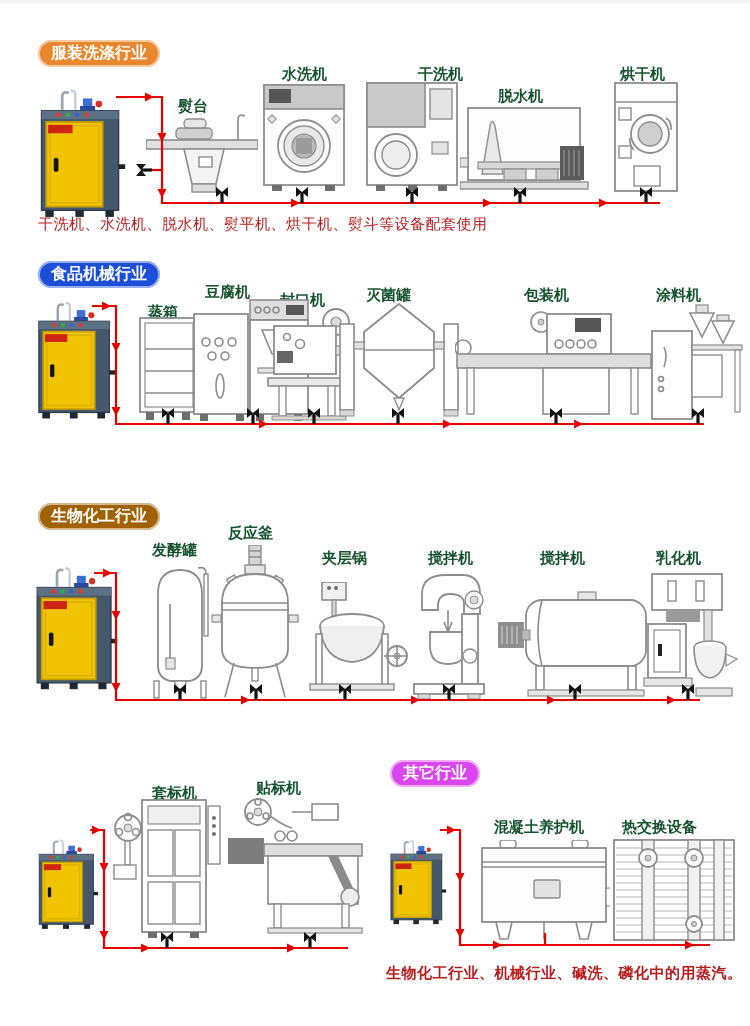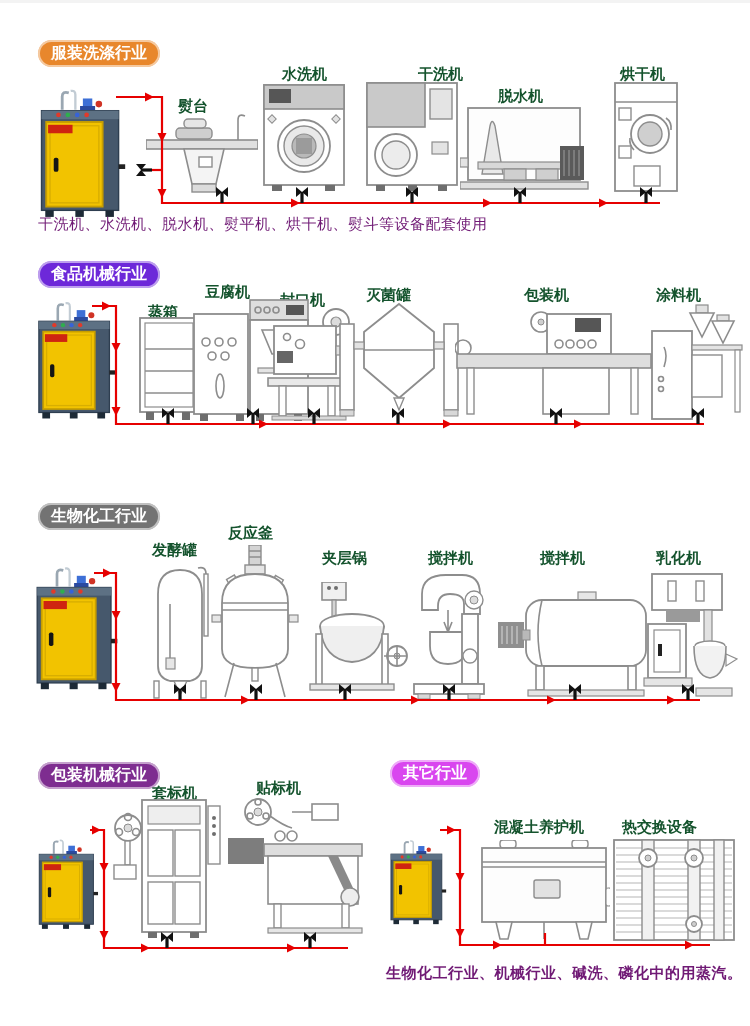--- a/index.html
+++ b/index.html
@@ -3,21 +3,21 @@
 <meta charset="utf-8">
 <style>
   html,body{margin:0;padding:0;background:#fff;}
   #stage{position:relative;width:750px;height:1026px;background:#fff;overflow:hidden;
          font-family:"Liberation Sans","DejaVu Sans",sans-serif;}
   .abs{position:absolute;}
   .badge{position:absolute;color:#fff;font-size:16px;font-weight:bold;line-height:1;
          padding:5px 13px 6px;border-radius:16px;white-space:nowrap;
          box-shadow:inset 0 0 0 2px rgba(255,255,255,.55);}
   .mlabel{position:absolute;font-size:15px;font-weight:bold;color:#14532d;white-space:nowrap;}
-  .caption{position:absolute;margin:0;font-size:15px;color:#701a75;white-space:nowrap;letter-spacing:.5px;}
+  .caption{position:absolute;margin:0;font-size:15px;color:#b91c1c;white-space:nowrap;letter-spacing:.5px;}
   .caption.bold{font-weight:bold;}
   .pp{stroke:#e60000;stroke-width:2.2;fill:none;}
   .ln{stroke:#8d8d8d;stroke-width:1.6;fill:none;}
   svg{display:block;}
   #topedge{position:absolute;left:0;top:0;width:750px;height:3px;background:#f3f3f3;}
 </style>
 </head>
 <body>
 
 <div id="stage">
@@ -121,21 +121,21 @@
     <path class="ln" d="M1 20 H63"></path>
     <circle cx="36" cy="52" r="19" fill="none" stroke="#8d8d8d" stroke-width="1.8"></circle>
     <circle cx="36" cy="52" r="12" fill="#cfcfcf" stroke="#8d8d8d" stroke-width="1.4"></circle>
     <path class="ln" d="M52 36 q6 4 5 12 M20 68 q-5 -5 -4 -12"></path>
     <rect x="5" y="26" width="12" height="12" fill="#fff" stroke="#8d8d8d" stroke-width="1.4"></rect>
     <rect x="5" y="64" width="12" height="12" fill="#fff" stroke="#8d8d8d" stroke-width="1.4"></rect>
     <rect x="20" y="84" width="26" height="20" fill="#fff" stroke="#8d8d8d" stroke-width="1.4"></rect>
   </svg>
   <p class="caption" style="left:38px;top:215px">干洗机、水洗机、脱水机、熨平机、烘干机、熨斗等设备配套使用</p>
 
-  <div class="badge" style="left: 38px; top: 261px; background: #6d28d9;">食品机械行业</div>
+  <div class="badge" style="left: 38px; top: 261px; background: #1d4ed8;">食品机械行业</div>
   <svg class="abs" style="left:32px;top:298px" width="86" height="124" viewBox="0 0 100 140">
       <use href="#sym-gen"></use>
     </svg>
 
   <span class="mlabel" style="left:148px;top:303px">蒸箱</span>
   <span class="mlabel" style="left:205px;top:283px">豆腐机</span>
   <span class="mlabel" style="left:280px;top:291px">封口机</span>
   <span class="mlabel" style="left:366px;top:286px">灭菌罐</span>
   <span class="mlabel" style="left:524px;top:286px">包装机</span>
   <span class="mlabel" style="left:656px;top:286px">涂料机</span>
@@ -222,21 +222,21 @@
     <path class="ln" d="M14 44 q4 8 0 20"></path>
     <rect x="46" y="2" width="12" height="8" fill="#e2e2e2" stroke="#8d8d8d" stroke-width="1.2"></rect>
     <polygon points="40,10 64,10 52,34" fill="#fff" stroke="#8d8d8d" stroke-width="1.6"></polygon>
     <rect x="67" y="12" width="12" height="6" fill="#e2e2e2" stroke="#8d8d8d" stroke-width="1.2"></rect>
     <polygon points="62,18 84,18 73,40" fill="#fff" stroke="#8d8d8d" stroke-width="1.6"></polygon>
     <rect x="42" y="42" width="50" height="5" fill="#e4e4e4" stroke="#8d8d8d" stroke-width="1.2"></rect>
     <rect x="85" y="47" width="5" height="62" fill="#fff" stroke="#8d8d8d" stroke-width="1.2"></rect>
     <rect x="42" y="52" width="30" height="42" fill="#fff" stroke="#8d8d8d" stroke-width="1.4"></rect>
   </svg>
 
-  <div class="badge" style="left: 38px; top: 503px; background: #737373;">生物化工行业</div>
+  <div class="badge" style="left: 38px; top: 503px; background: #a16207;">生物化工行业</div>
   <svg class="abs" style="left:30px;top:563px" width="90" height="130" viewBox="0 0 100 140">
       <use href="#sym-gen"></use>
     </svg>
 
   <span class="mlabel" style="left:152px;top:541px">发酵罐</span>
   <span class="mlabel" style="left:228px;top:524px">反应釜</span>
   <span class="mlabel" style="left:322px;top:549px">夹层锅</span>
   <span class="mlabel" style="left:428px;top:549px">搅拌机</span>
   <span class="mlabel" style="left:540px;top:549px">搅拌机</span>
   <span class="mlabel" style="left:656px;top:549px">乳化机</span>
@@ -315,21 +315,20 @@
     <rect x="10" y="52" width="38" height="54" fill="#fff" stroke="#8d8d8d" stroke-width="1.8"></rect>
     <rect x="16" y="58" width="26" height="42" fill="none" stroke="#8d8d8d" stroke-width="1.2"></rect>
     <rect x="20" y="72" width="4" height="12" fill="#222"></rect>
     <ellipse cx="72" cy="74" rx="15" ry="5" fill="#fff" stroke="#8d8d8d" stroke-width="1.4"></ellipse>
     <path d="M56 74 Q56 104 72 106 Q88 104 88 74" fill="#f2f2f2" stroke="#8d8d8d" stroke-width="1.6"></path>
     <polygon points="88,82 99,87 88,94" fill="#fff" stroke="#8d8d8d" stroke-width="1.2"></polygon>
     <rect x="6" y="106" width="48" height="8" fill="#e6e6e6" stroke="#8d8d8d" stroke-width="1.2"></rect>
     <rect x="58" y="116" width="36" height="8" fill="#e6e6e6" stroke="#8d8d8d" stroke-width="1.2"></rect>
   </svg>
 
-  <div class="badge" style="left: 38px; top: 762px; background: rgb(126, 45, 144);">包装机械行业</div>
   <svg class="abs" style="left:34px;top:826px" width="66" height="116" viewBox="0 0 100 140">
       <use href="#sym-gen"></use>
     </svg>
 
   <span class="mlabel" style="left:152px;top:784px">套标机</span>
   <span class="mlabel" style="left:256px;top:779px">贴标机</span>
 
   <svg class="abs" style="left:112px;top:798px" width="110" height="142" viewBox="0 0 110 142">
     <circle cx="16" cy="30" r="13" fill="#fff" stroke="#8d8d8d" stroke-width="1.8"></circle>
     <circle cx="16" cy="30" r="4" fill="#dcdcdc" stroke="#8d8d8d" stroke-width="1"></circle>

